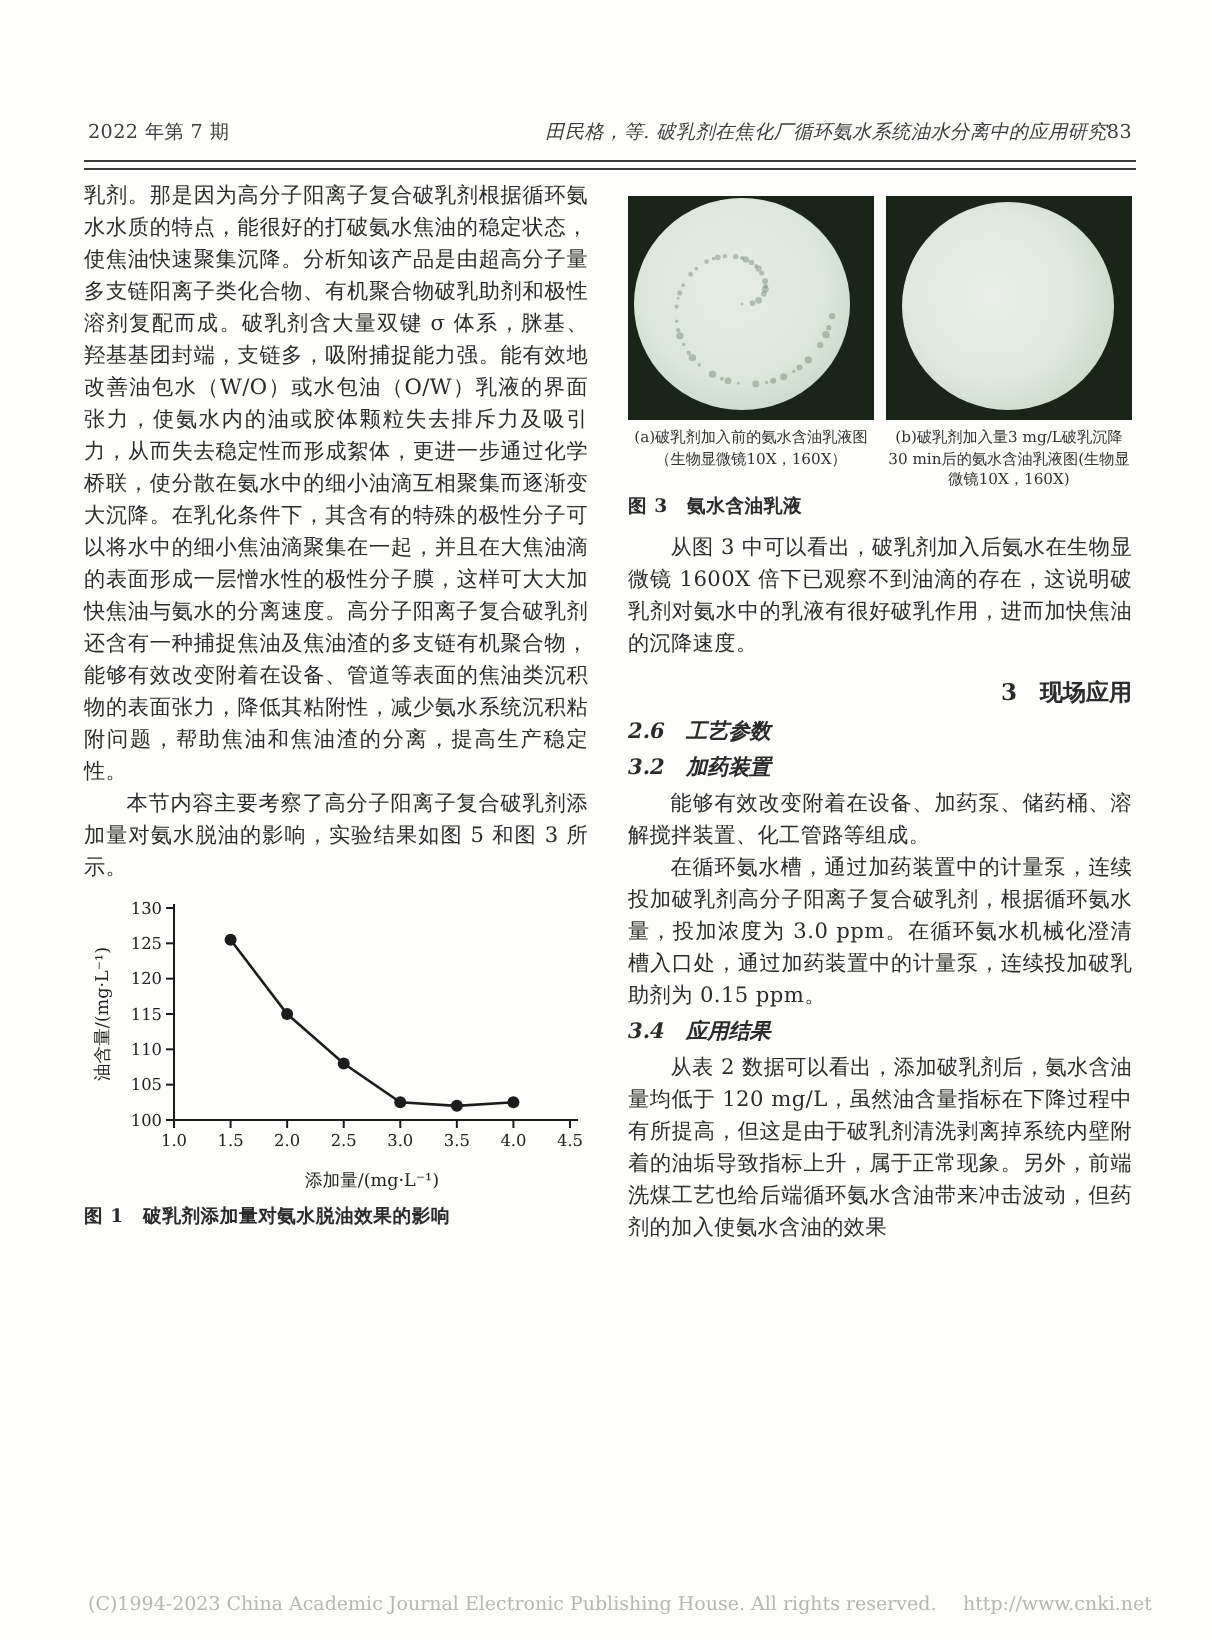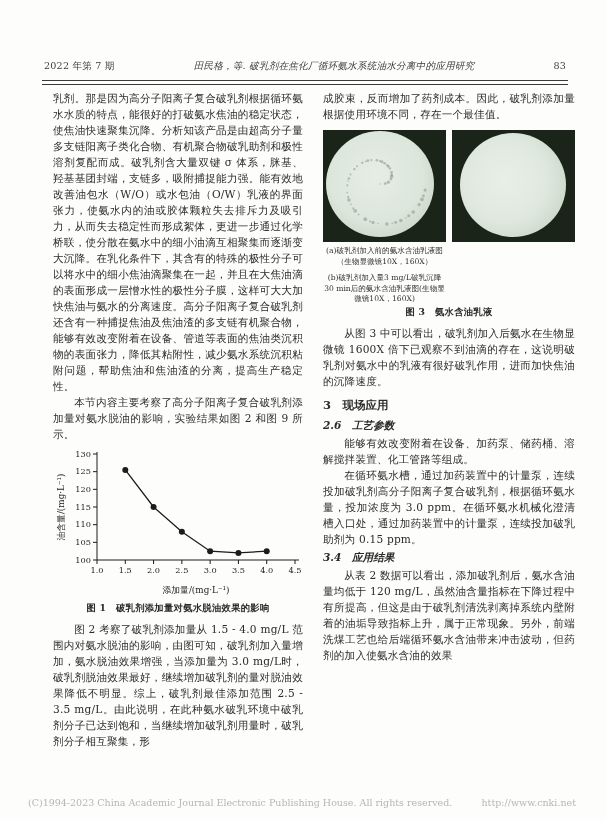--- a/index.html
+++ b/index.html
@@ -11,72 +11,72 @@
     overflow:hidden;
     font-family:"DejaVu Serif","Liberation Serif",serif;
     color:#2b2b2b;
   }
   
   .header{
     position:absolute;top:60px;left:44px;right:40px;
     display:flex;justify-content:space-between;align-items:baseline;
     font-size:9.6px;color:#3d3d3d;letter-spacing:.2px;
   }
-  .header .header-title{flex:1;text-align:center;font-style:italic;}
+  .header .header-title{flex:1;text-align:right;font-style:italic;}
   .header-rule{
     position:absolute;top:80px;left:42px;right:38px;height:3px;
     border-top:1.2px solid #3a3a3a;border-bottom:1.2px solid #3a3a3a;
   }
   
   .columns{
     position:absolute;top:90px;left:42px;right:40px;bottom:34px;
-    display:flex;gap:20px;margin-left:11px;
+    display:flex;gap:20px;
   }
   .col{width:252px;}
   .body-text{
     margin:0;font-size:10.6px;line-height:16px;text-align:justify;
     letter-spacing:.2px;
   }
   .indent{text-indent:2em;}
   .subheading{
     margin:2px 0 2px 0;font-size:10.6px;line-height:16px;
     font-style:italic;font-weight:600;
   }
   .big-heading{
-    margin:8px 0 4px 0;font-size:11.5px;line-height:16px;font-weight:bold;
+    margin:8px 0 4px 0;font-size:11.5px;line-height:16px;font-weight:bold;text-align:right;
   }
   
   .figure2{margin:6px 0 4px 0;text-align:center;}
   .figure2 svg{display:block;margin:0 auto;}
   .fig-caption{
-    font-size:9.3px;font-weight:bold;text-align:center;margin:1px 0 6px 0;
+    font-size:9.3px;font-weight:bold;margin:1px 0 6px 0;
     letter-spacing:.3px;
   }
   
   .photos{display:flex;gap:6px;margin:8px 0 4px 0;}
   .photo{
     position:relative;width:123px;height:112px;background:#1b2419;
     overflow:hidden;flex:none;
   }
   .scope-circle{
     position:absolute;border-radius:50%;
     background:radial-gradient(circle at 46% 42%, #e6ede5 0%, #dce6db 55%, #c9d6c8 82%, #9fb09e 93%, #56654f 100%);
   }
   .circle-a{left:3px;top:1px;width:108px;height:106px;}
   .circle-b{left:8px;top:3px;width:106px;height:104px;
     background:radial-gradient(circle at 42% 45%, #e9efe8 0%, #dfe8de 50%, #ccd8ca 80%, #a4b4a1 92%, #4e5c49 100%);
   }
-  .photo-captions{display:flex;gap:6px;margin-top:2px;flex-direction:column;}
+  .photo-captions{display:flex;gap:6px;margin-top:2px;}
   .photo-caption{
     width:123px;font-size:7.6px;line-height:10.5px;text-align:center;
     color:#303030;flex:none;
   }
   
   .footer{
-    position:absolute;left:28px;right:30px;bottom:12px;
+    position:absolute;left:44px;right:30px;bottom:12px;
     font-size:9.5px;color:#b6b6b2;
     display:flex;justify-content:space-between;
     font-family:"DejaVu Serif","Liberation Serif",serif;
   }
 </style>
 </head>
 <body>
 
 <div class="page">
 
@@ -84,21 +84,21 @@
     <span>2022 年第 7 期</span>
     <span class="header-title">田民格，等. 破乳剂在焦化厂循环氨水系统油水分离中的应用研究</span>
     <span>83</span>
   </div>
   <div class="header-rule"></div>
 
   <div class="columns">
 
     <div class="col">
       <p class="body-text">乳剂。那是因为高分子阳离子复合破乳剂根据循环氨水水质的特点，能很好的打破氨水焦油的稳定状态，使焦油快速聚集沉降。分析知该产品是由超高分子量多支链阳离子类化合物、有机聚合物破乳助剂和极性溶剂复配而成。破乳剂含大量双键 σ 体系，脒基、羟基基团封端，支链多，吸附捕捉能力强。能有效地改善油包水（W/O）或水包油（O/W）乳液的界面张力，使氨水内的油或胶体颗粒失去排斥力及吸引力，从而失去稳定性而形成絮体，更进一步通过化学桥联，使分散在氨水中的细小油滴互相聚集而逐渐变大沉降。在乳化条件下，其含有的特殊的极性分子可以将水中的细小焦油滴聚集在一起，并且在大焦油滴的表面形成一层憎水性的极性分子膜，这样可大大加快焦油与氨水的分离速度。高分子阳离子复合破乳剂还含有一种捕捉焦油及焦油渣的多支链有机聚合物，能够有效改变附着在设备、管道等表面的焦油类沉积物的表面张力，降低其粘附性，减少氨水系统沉积粘附问题，帮助焦油和焦油渣的分离，提高生产稳定性。</p>
-      <p class="body-text indent">本节内容主要考察了高分子阳离子复合破乳剂添加量对氨水脱油的影响，实验结果如图 2 和图 9 所示。</p>
+      <p class="body-text indent">本节内容主要考察了高分子阳离子复合破乳剂添加量对氨水脱油的影响，实验结果如图 5 和图 3 所示。</p>
 
       <div class="figure2">
         <svg id="fig2-chart" width="250" height="150">
             <line stroke="#1c1c1c" stroke-width="1" x1="44" y1="4" x2="44" y2="112"></line>
             <line stroke="#1c1c1c" stroke-width="1" x1="44" y1="112" x2="246" y2="112"></line>
             <line stroke="#1c1c1c" stroke-width="1" x1="40" y1="112" x2="44" y2="112"></line>
             <text x="38" y="114.8" text-anchor="end" font-size="8.2" fill="#222" font-family="&quot;DejaVu Serif&quot;,serif">100</text>
             <line stroke="#1c1c1c" stroke-width="1" x1="40" y1="94.33333333333334" x2="44" y2="94.33333333333334"></line>
             <text x="38" y="97.13333333333334" text-anchor="end" font-size="8.2" fill="#222" font-family="&quot;DejaVu Serif&quot;,serif">105</text>
             <line stroke="#1c1c1c" stroke-width="1" x1="40" y1="76.66666666666667" x2="44" y2="76.66666666666667"></line>
@@ -133,25 +133,23 @@
             <circle cx="72.28571428571428" cy="21.900000000000006" r="3" fill="#1c1c1c"></circle>
             <circle cx="100.57142857142857" cy="59" r="3" fill="#1c1c1c"></circle>
             <circle cx="128.85714285714283" cy="83.73333333333333" r="3" fill="#1c1c1c"></circle>
             <circle cx="157.14285714285714" cy="103.16666666666667" r="3" fill="#1c1c1c"></circle>
             <circle cx="185.42857142857144" cy="104.93333333333334" r="3" fill="#1c1c1c"></circle>
             <circle cx="213.7142857142857" cy="103.16666666666667" r="3" fill="#1c1c1c"></circle>
           </svg>
       </div>
       <div class="fig-caption">图 1　破乳剂添加量对氨水脱油效果的影响</div>
 
-      <p class="body-text indent">图 2 考察了破乳剂添加量从 1.5 - 4.0 mg/L 范围内对氨水脱油的影响，由图可知，破乳剂加入量增加，氨水脱油效果增强，当添加量为 3.0 mg/L时，破乳剂脱油效果最好，继续增加破乳剂的量对脱油效果降低不明显。综上，破乳剂最佳添加范围 2.5 - 3.5 mg/L。由此说明，在此种氨水破乳环境中破乳剂分子已达到饱和，当继续增加破乳剂用量时，破乳剂分子相互聚集，形</p>
     </div>
 
     <div class="col">
-      <p class="body-text">成胶束，反而增加了药剂成本。因此，破乳剂添加量根据使用环境不同，存在一个最佳值。</p>
 
       <div class="photos">
         <div class="photo">
           <div class="scope-circle circle-a">
             <svg id="dots-a" width="108" height="106">
                 <circle cx="54" cy="53" r="0.70" fill="rgba(95,115,98,0.38)"></circle>
                 <circle cx="27.33463707649" cy="77.42781514089008" r="1.14" fill="rgba(95,115,98,0.38)"></circle>
                 <circle cx="55.953815195379306" cy="30.735632257297198" r="1.59" fill="rgba(95,115,98,0.38)"></circle>
                 <circle cx="79.86634453235939" cy="86.73738901772455" r="0.83" fill="rgba(95,115,98,0.38)"></circle>
                 <circle cx="22.87552147768476" cy="47.49493266944559" r="1.28" fill="rgba(95,115,98,0.38)"></circle>
@@ -207,20 +205,21 @@
         <div class="photo-caption">(a)破乳剂加入前的氨水含油乳液图（生物显微镜10X，160X）</div>
         <div class="photo-caption">(b)破乳剂加入量3 mg/L破乳沉降30 min后的氨水含油乳液图(生物显微镜10X，160X)</div>
       </div>
       <div class="fig-caption">图 3　氨水含油乳液</div>
 
       <p class="body-text indent">从图 3 中可以看出，破乳剂加入后氨水在生物显微镜 1600X 倍下已观察不到油滴的存在，这说明破乳剂对氨水中的乳液有很好破乳作用，进而加快焦油的沉降速度。</p>
 
       <p class="big-heading">3　现场应用</p>
       <p class="subheading">2.6　工艺参数</p>
 
+      <p class="subheading">3.2　加药装置</p>
       <p class="body-text indent">能够有效改变附着在设备、加药泵、储药桶、溶解搅拌装置、化工管路等组成。</p>
 
       <p class="body-text indent">在循环氨水槽，通过加药装置中的计量泵，连续投加破乳剂高分子阳离子复合破乳剂，根据循环氨水量，投加浓度为 3.0 ppm。在循环氨水机械化澄清槽入口处，通过加药装置中的计量泵，连续投加破乳助剂为 0.15 ppm。</p>
 
       <p class="subheading">3.4　应用结果</p>
       <p class="body-text indent">从表 2 数据可以看出，添加破乳剂后，氨水含油量均低于 120 mg/L，虽然油含量指标在下降过程中有所提高，但这是由于破乳剂清洗剥离掉系统内壁附着的油垢导致指标上升，属于正常现象。另外，前端洗煤工艺也给后端循环氨水含油带来冲击波动，但药剂的加入使氨水含油的效果</p>
     </div>
 
   </div>
 

